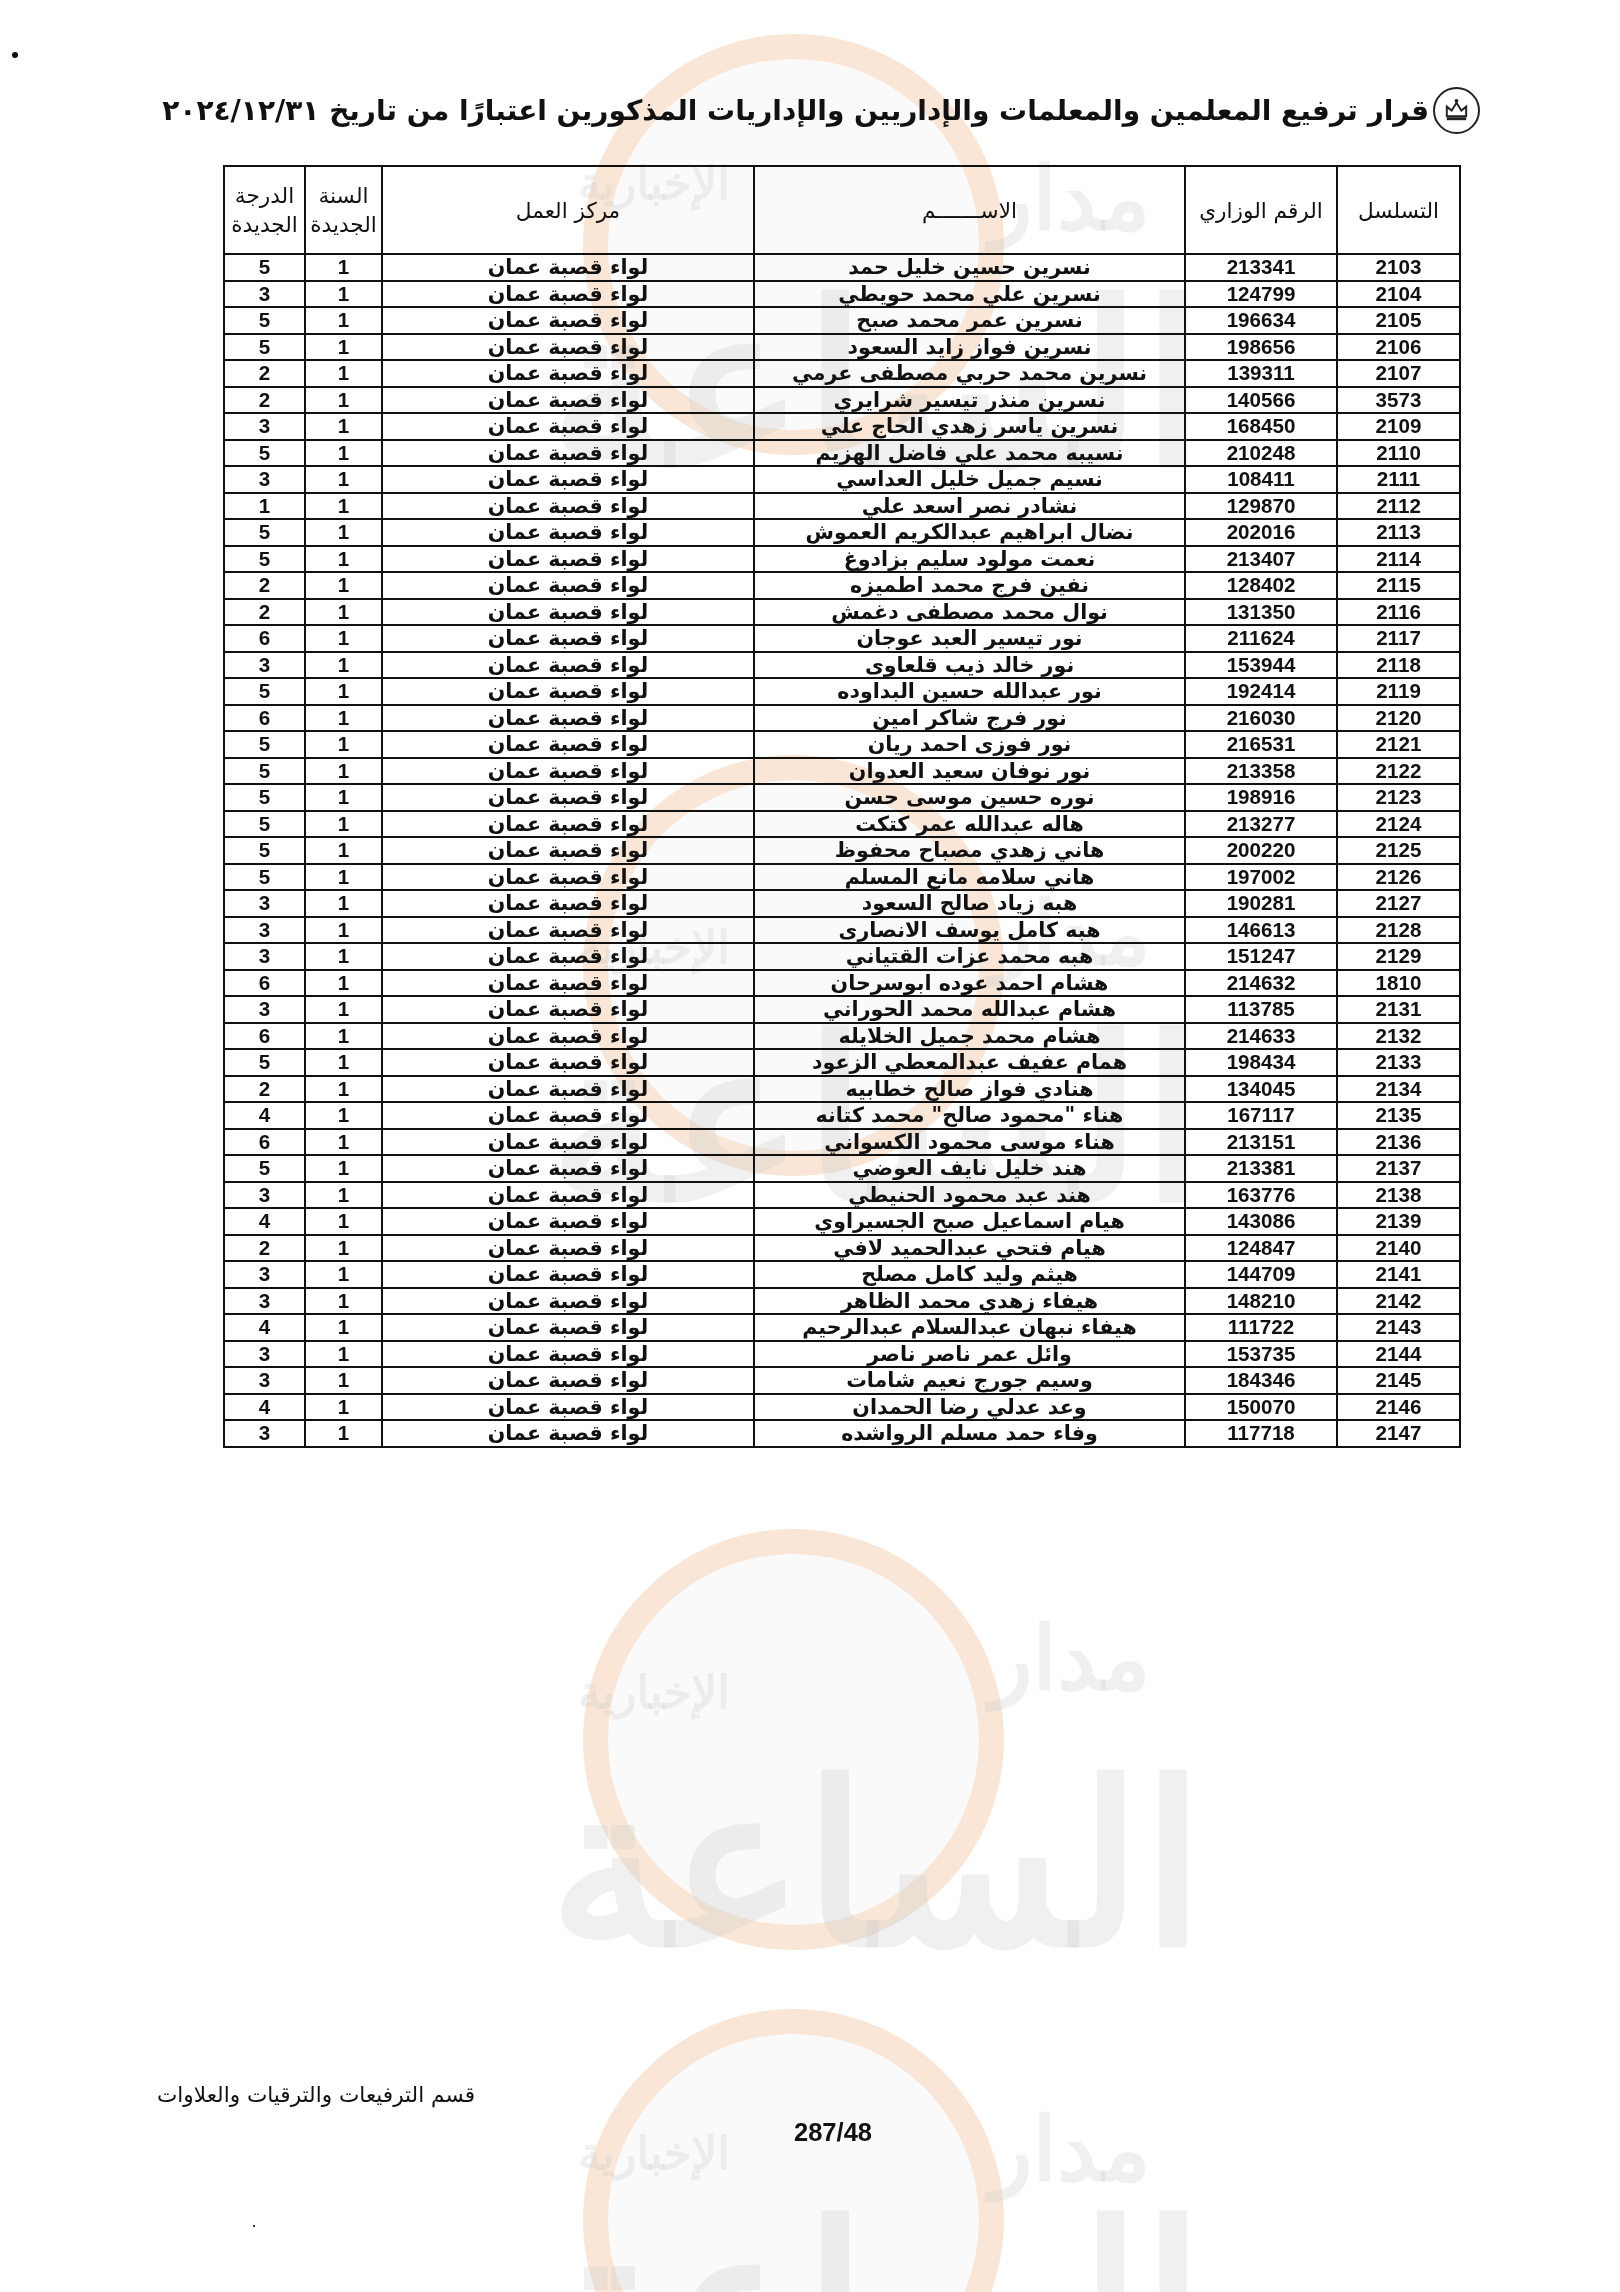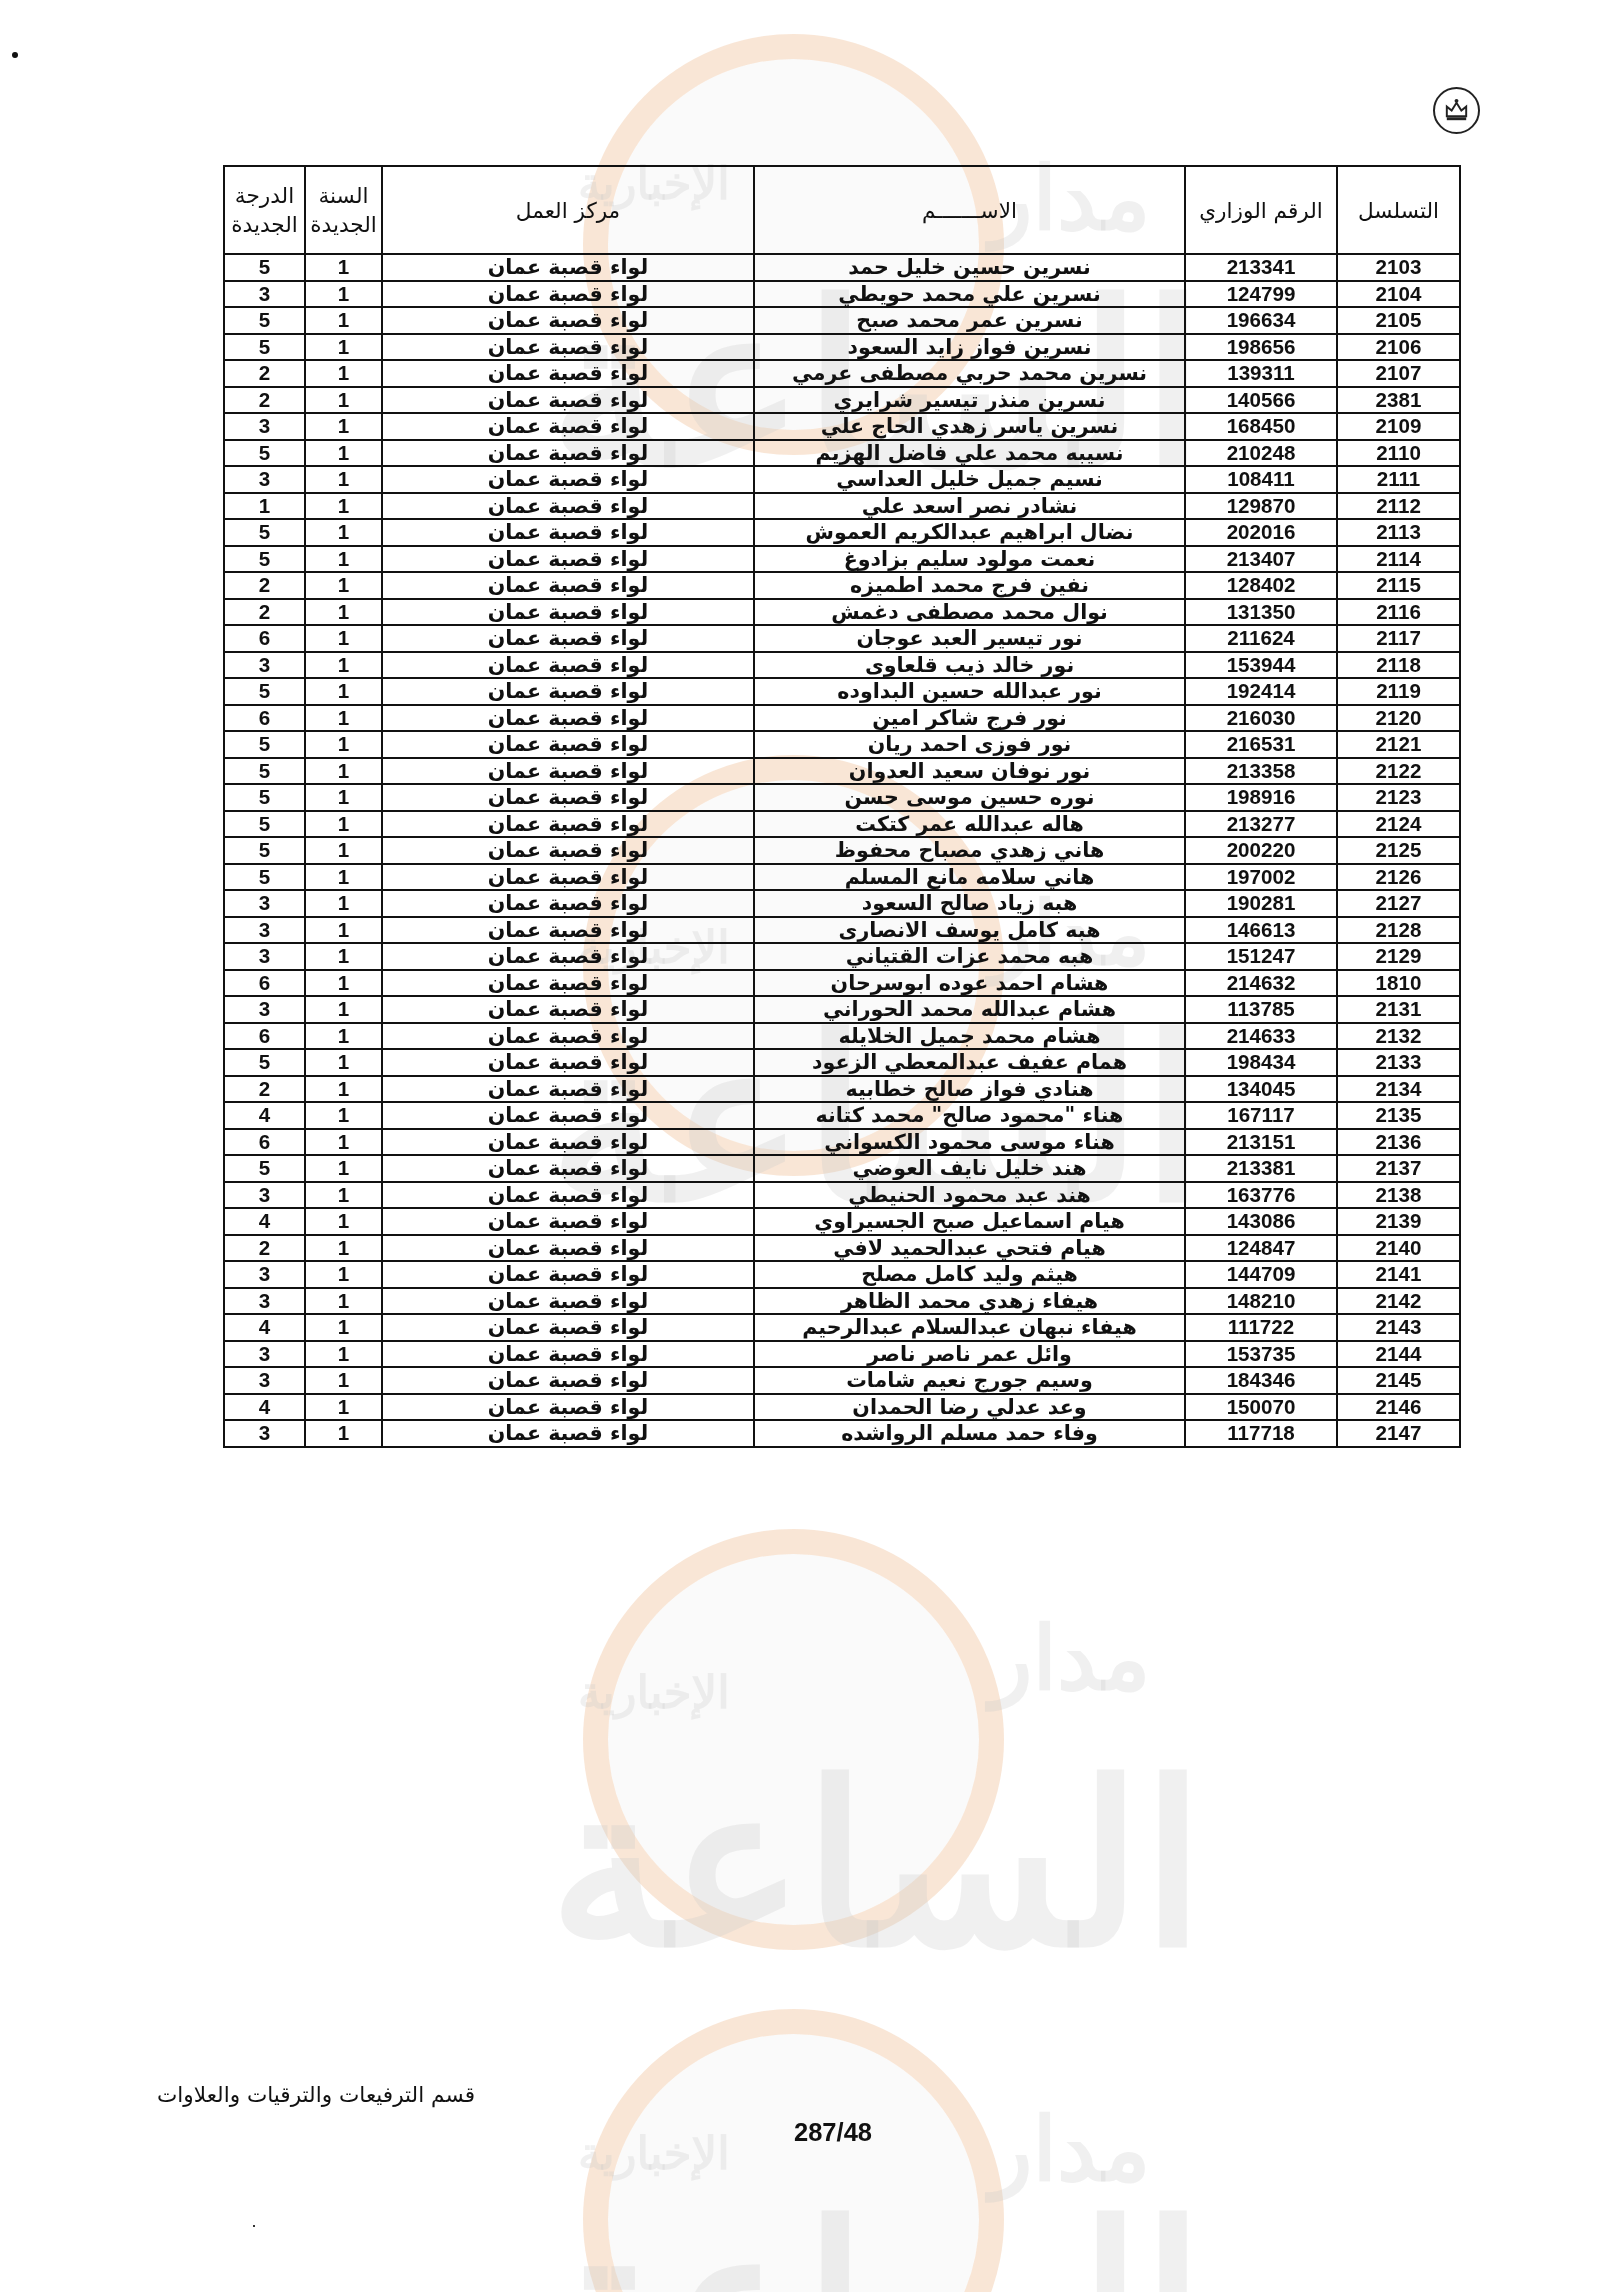--- a/index.html
+++ b/index.html
@@ -167,20 +167,21 @@
 <div class="stray-dot"></div>
 
 <div class="title-row">
   <div class="emblem">
     <svg viewBox="0 0 32 32">
       <path d="M6 22 L6 12 L11 16 L16 8 L21 16 L26 12 L26 22 Z" fill="none" stroke="#222" stroke-width="2"></path>
       <rect x="6" y="23" width="20" height="3" fill="#222"></rect>
       <circle cx="16" cy="6" r="2" fill="#222"></circle>
     </svg>
   </div>
+  <div class="title-text">قرار ترفيع المعلمين والمعلمات والإداريين والإداريات المذكورين اعتبارًا من تاريخ ٢٠٢٤/١٢/٣١</div>
 </div>
 
 <table class="grid">
   <colgroup>
     <col class="c-seq">
       <col class="c-min">
       <col class="c-name">
       <col class="c-center">
       <col class="c-year">
       <col class="c-grade">
@@ -230,21 +231,21 @@
       </tr>
       <tr>
         <td class="num-cell">2107</td>
         <td class="num-cell">139311</td>
         <td class="name-cell">نسرين محمد حربي مصطفى عرمي</td>
         <td class="center-cell">لواء قصبة عمان</td>
         <td class="num-cell">1</td>
         <td class="num-cell">2</td>
       </tr>
       <tr>
-        <td class="num-cell">2381</td>
+        <td class="num-cell">3573</td>
         <td class="num-cell">140566</td>
         <td class="name-cell">نسرين منذر تيسير شرايري</td>
         <td class="center-cell">لواء قصبة عمان</td>
         <td class="num-cell">1</td>
         <td class="num-cell">2</td>
       </tr>
       <tr>
         <td class="num-cell">2109</td>
         <td class="num-cell">168450</td>
         <td class="name-cell">نسرين ياسر زهدي الحاج علي</td>

